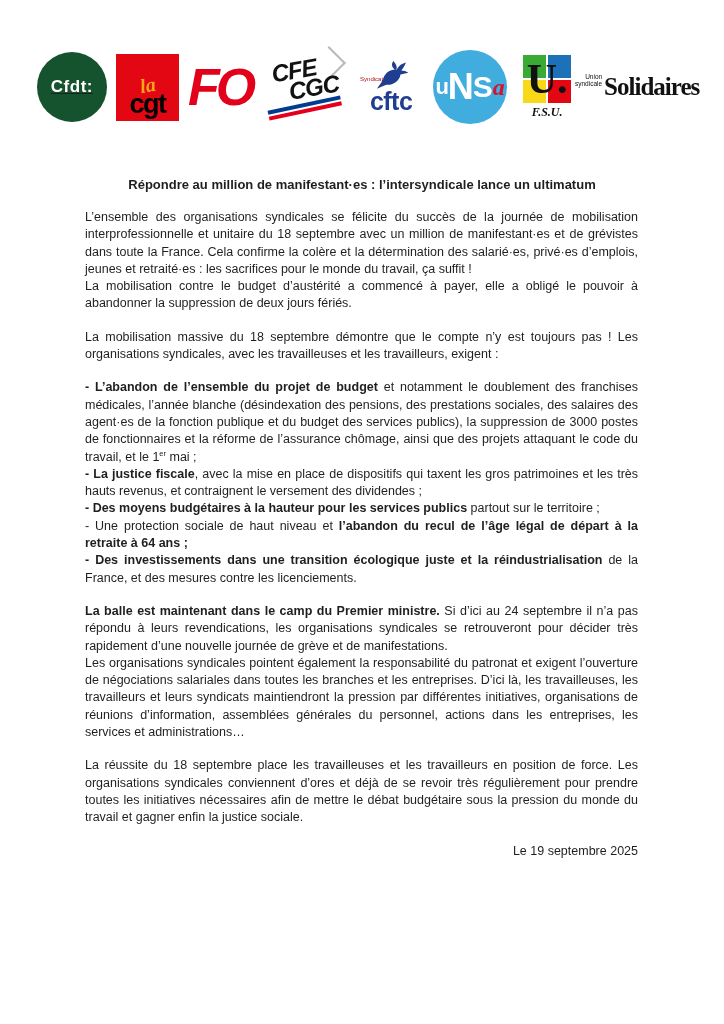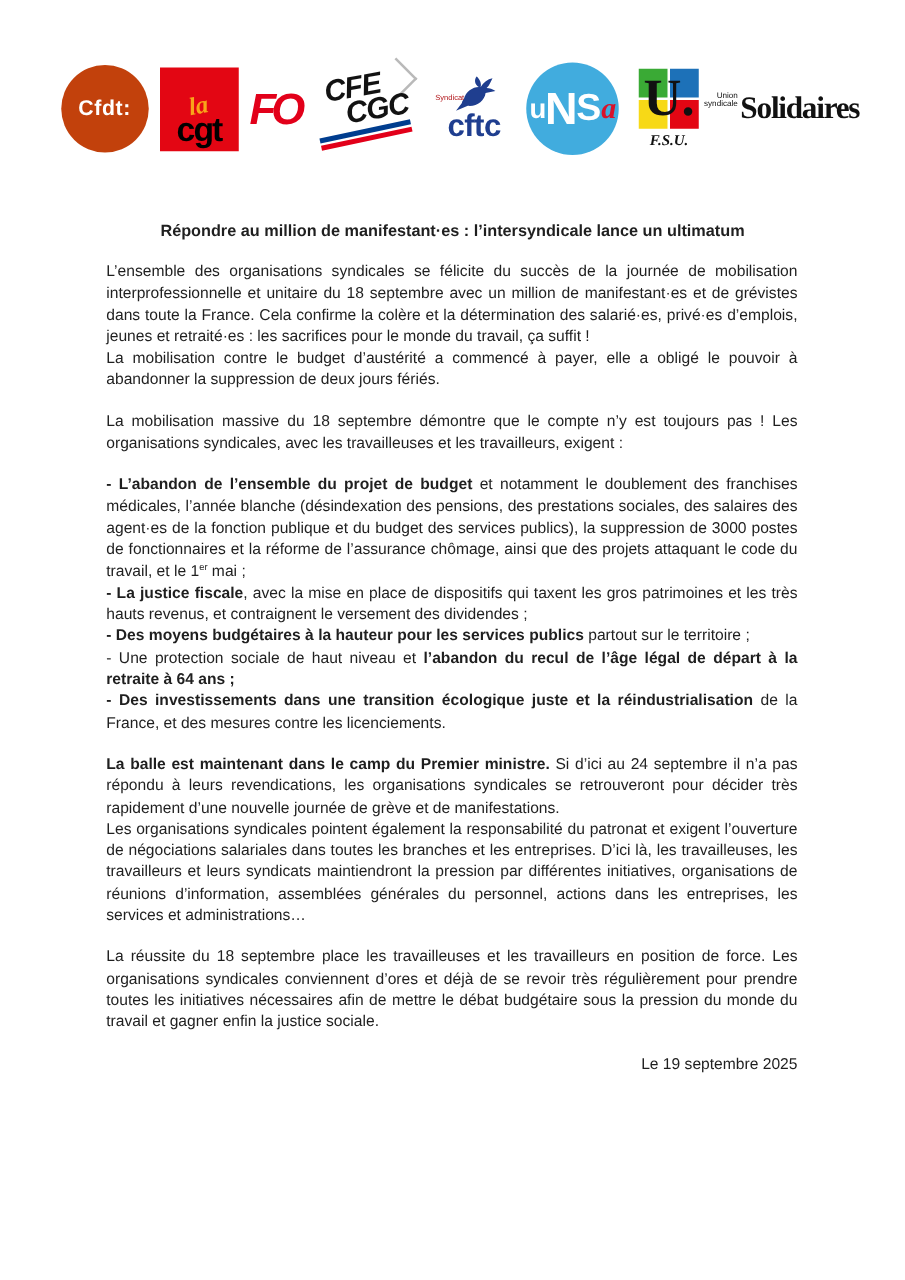--- a/index.html
+++ b/index.html
@@ -9,21 +9,21 @@
   .logos{display:flex;justify-content:center;align-items:center;gap:9px;padding-top:48px;height:78px;}
   .logo{display:flex;align-items:center;justify-content:center;flex:0 0 auto;position:relative;}
   
   .cfdt{width:70px;height:70px;border-radius:50%;}
   .cfdt span{color:#fff;font-weight:700;font-size:17px;letter-spacing:.5px;}
   
   .cgt{width:63px;height:67px;flex-direction:column;justify-content:flex-end;padding-bottom:4px;box-sizing:border-box;}
   .cgt-la{font-family:"Liberation Serif",serif;font-style:italic;font-weight:700;font-size:20px;line-height:14px;transform:rotate(-10deg);}
   .cgt-txt{color:#000000;font-weight:700;font-size:27px;line-height:25px;letter-spacing:-1.5px;}
   
-  .fo span{font-weight:900;font-style:italic;font-size:35px;letter-spacing:-4px;line-height:1;}
+  .fo span{font-weight:900;font-style:italic;font-size:52px;letter-spacing:-4px;line-height:1;}
   
   .cfecgc{width:88px;height:76px;flex-direction:column;}
   .cfecgc .txt{display:flex;flex-direction:column;transform:rotate(-10deg);}
   .cfecgc .l1,.cfecgc .l2{font-weight:700;font-style:italic;font-size:24px;line-height:20px;letter-spacing:-1px;}
   .cfecgc .l2{margin-left:14px;}
   .cfecgc .chev{position:absolute;top:2px;right:8px;width:22px;height:22px;
                 border-top:2px solid #b9b9b9;border-right:2px solid #b9b9b9;transform:rotate(45deg);}
   .cfecgc .stripes{margin-top:4px;width:74px;transform:rotate(-12deg);}
   .cfecgc .stripes i{display:block;height:3.5px;margin-bottom:2.5px;}
   
@@ -59,21 +59,21 @@
   .content sup{font-size:.6em;line-height:0;vertical-align:super;}
   .date{margin:16px 86px 12px 85px;text-align:right;font-size:12.5px;line-height:17px;}
 </style>
 </head>
 <body>
 
 <div class="page" style="color: rgb(31, 31, 31);">
 
   <header class="logos">
 
-    <div class="logo cfdt" style="background: #c2410c;">
+    <div class="logo cfdt" style="background: #14532d; text-decoration: underline;">
       <span>Cfdt:</span>
     </div>
 
     <div class="logo cgt" style="background: rgb(227, 6, 19);">
       <span class="cgt-la" style="color: rgb(249, 165, 26);">la</span>
       <span class="cgt-txt">cgt</span>
     </div>
 
     <div class="logo fo">
       <span style="color: rgb(226, 0, 26);">FO</span>

